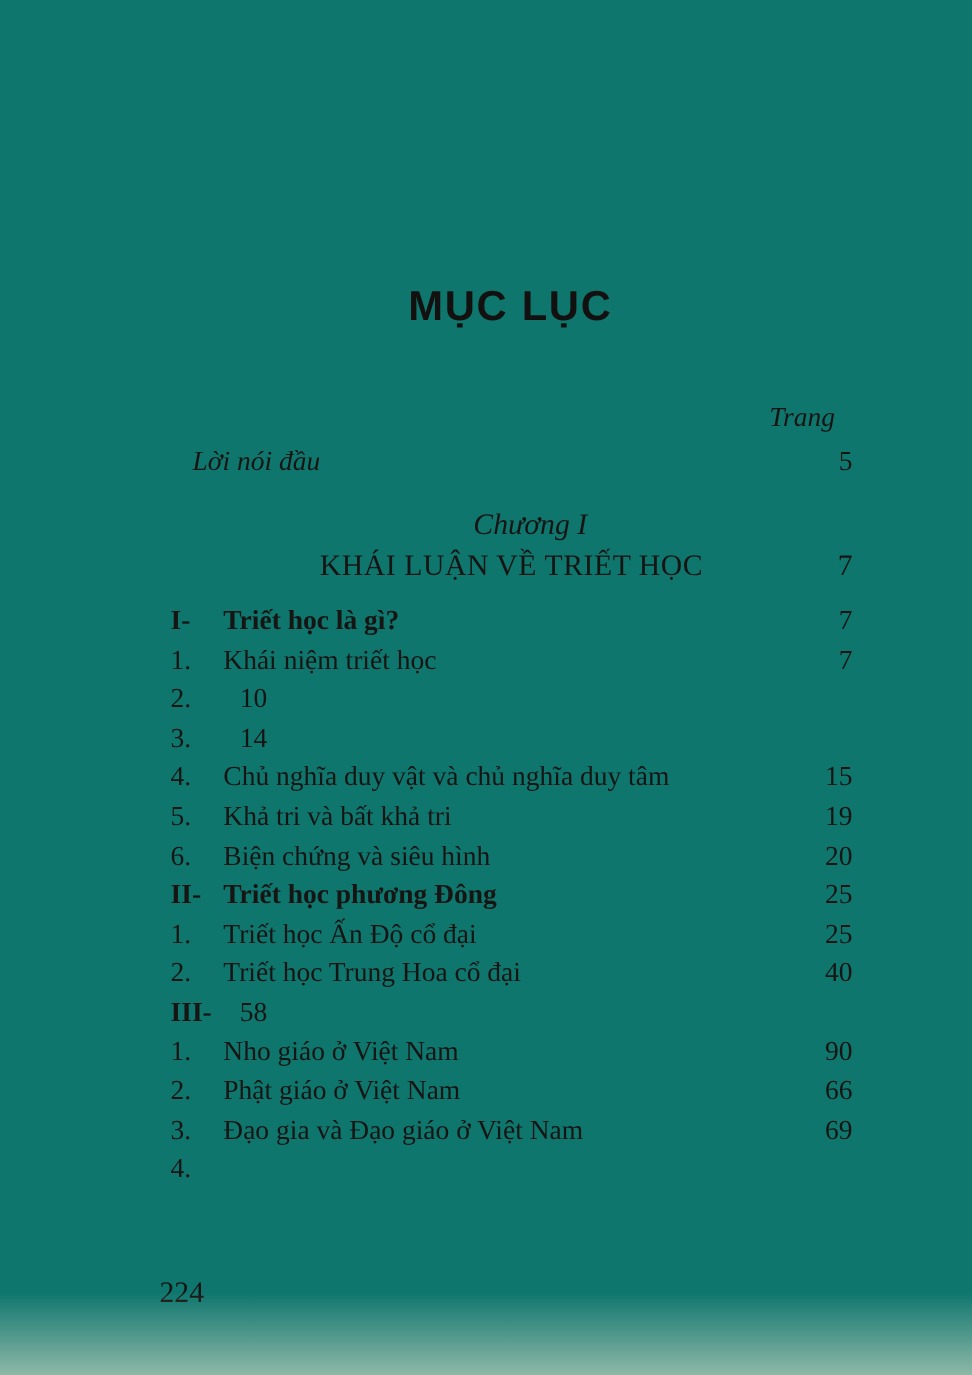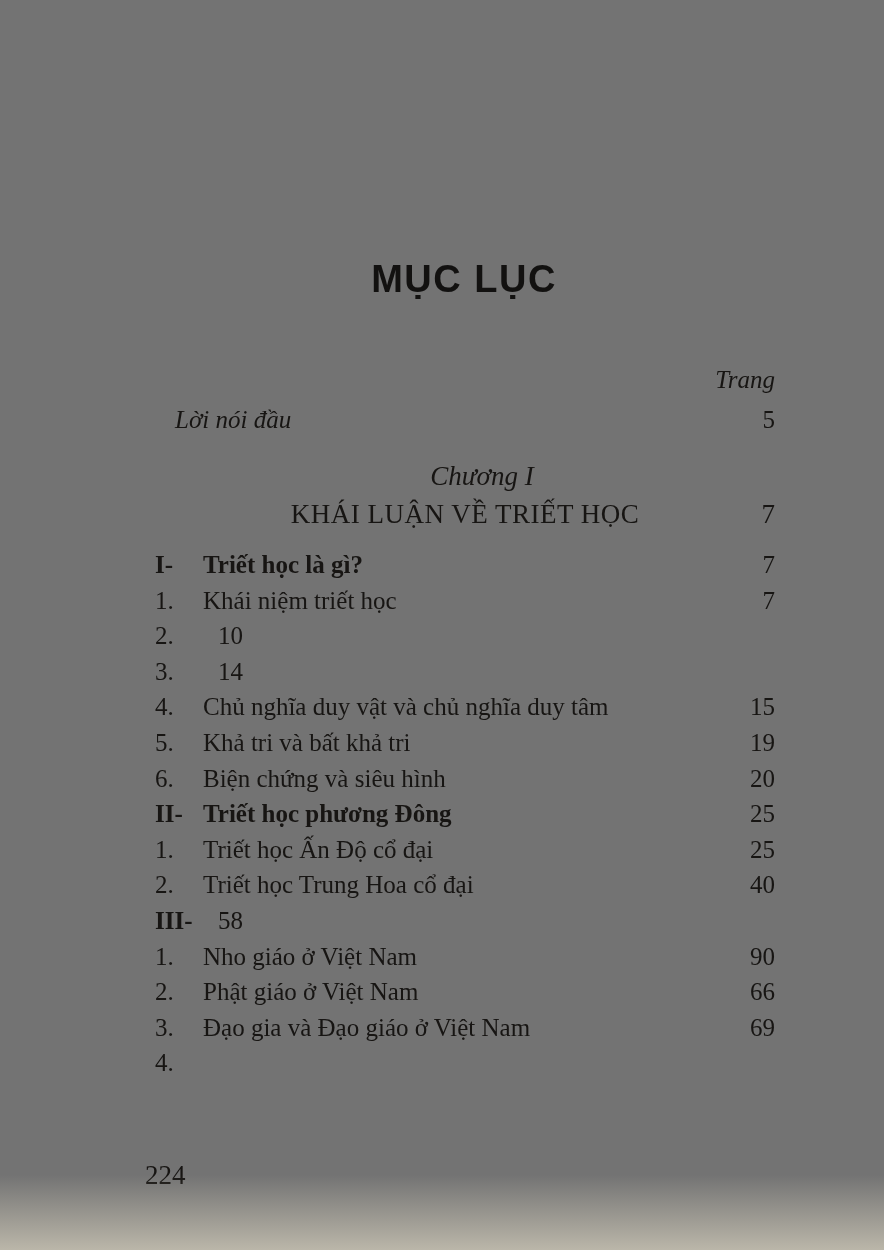--- a/index.html
+++ b/index.html
@@ -6,21 +6,21 @@
   body {
     width: 884px; height: 1250px;
     background: #ffffff;
     font-family: "Liberation Serif", serif;
     color: #171513;
     overflow: hidden;
   }
   .page {
     position: relative;
     width: 884px; height: 1250px;
-    background: #737373;
+    background: #0f766e;
   }
   
   .page::after {
     content: "";
     position: absolute; left: 0; right: 0; bottom: 0; height: 75px;
     background: linear-gradient(to bottom, rgba(248,241,220,0), rgba(246,238,214,0.55));
     pointer-events: none;
   }
   .doc-title {
     position: absolute;
@@ -28,21 +28,21 @@
     width: 618px;
     text-align: center;
     font-family: "Liberation Sans", sans-serif;
     font-weight: 700;
     font-size: 38px;
     letter-spacing: 1.5px;
     color: #121110;
   }
   .col-header {
     position: absolute;
-    left: 155px; top: 366px;
+    left: 139px; top: 366px;
     width: 620px;
     text-align: right;
     font-style: italic;
     font-size: 25px;
   }
   .preface-row {
     position: absolute;
     left: 155px; top: 406px;
     width: 620px;
     display: flex;

